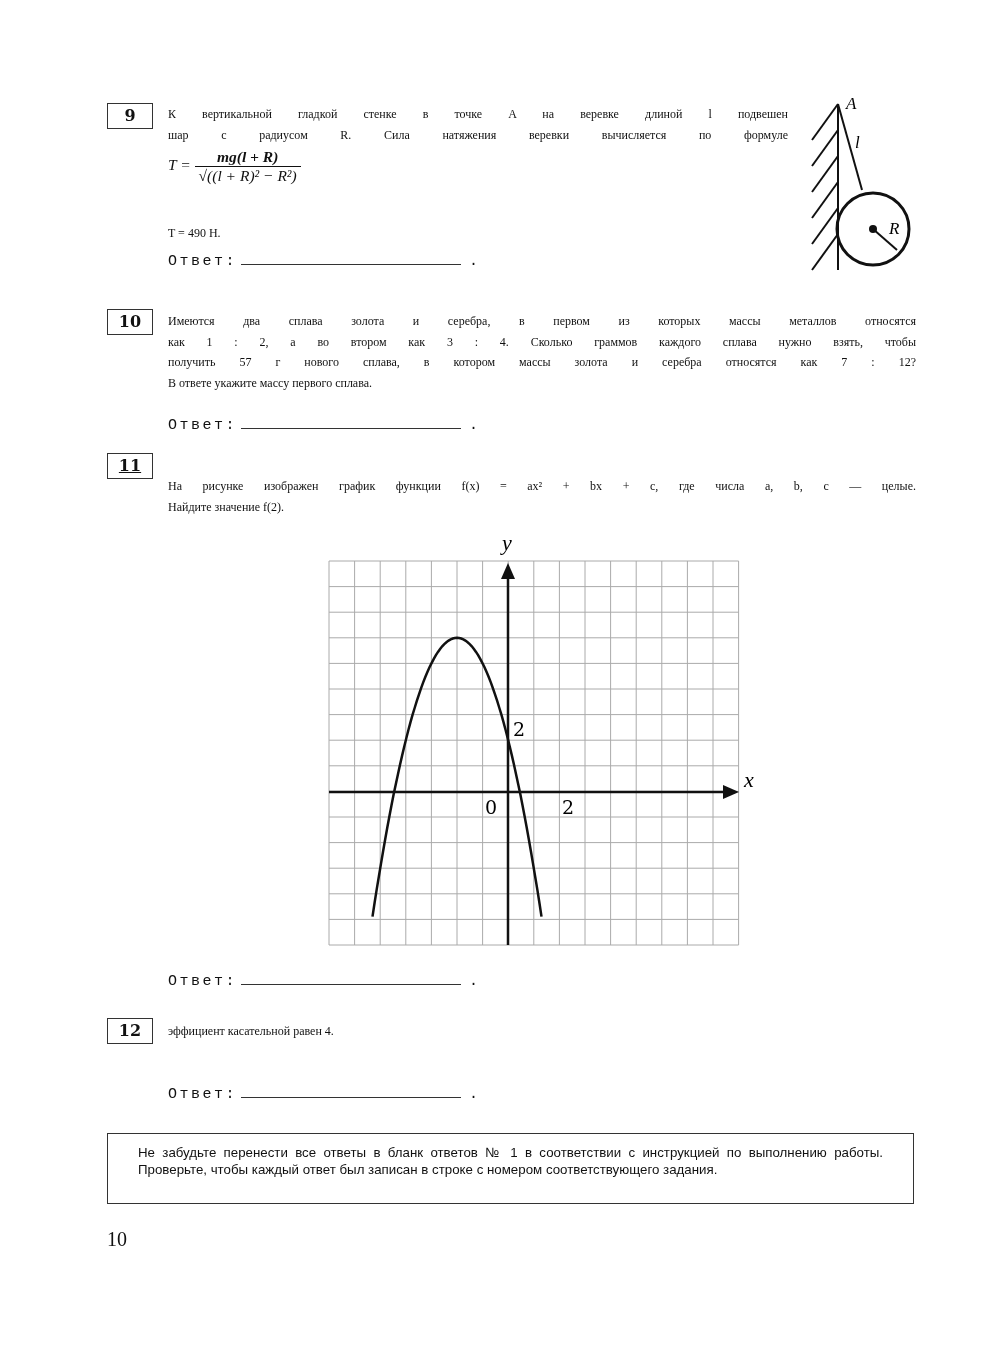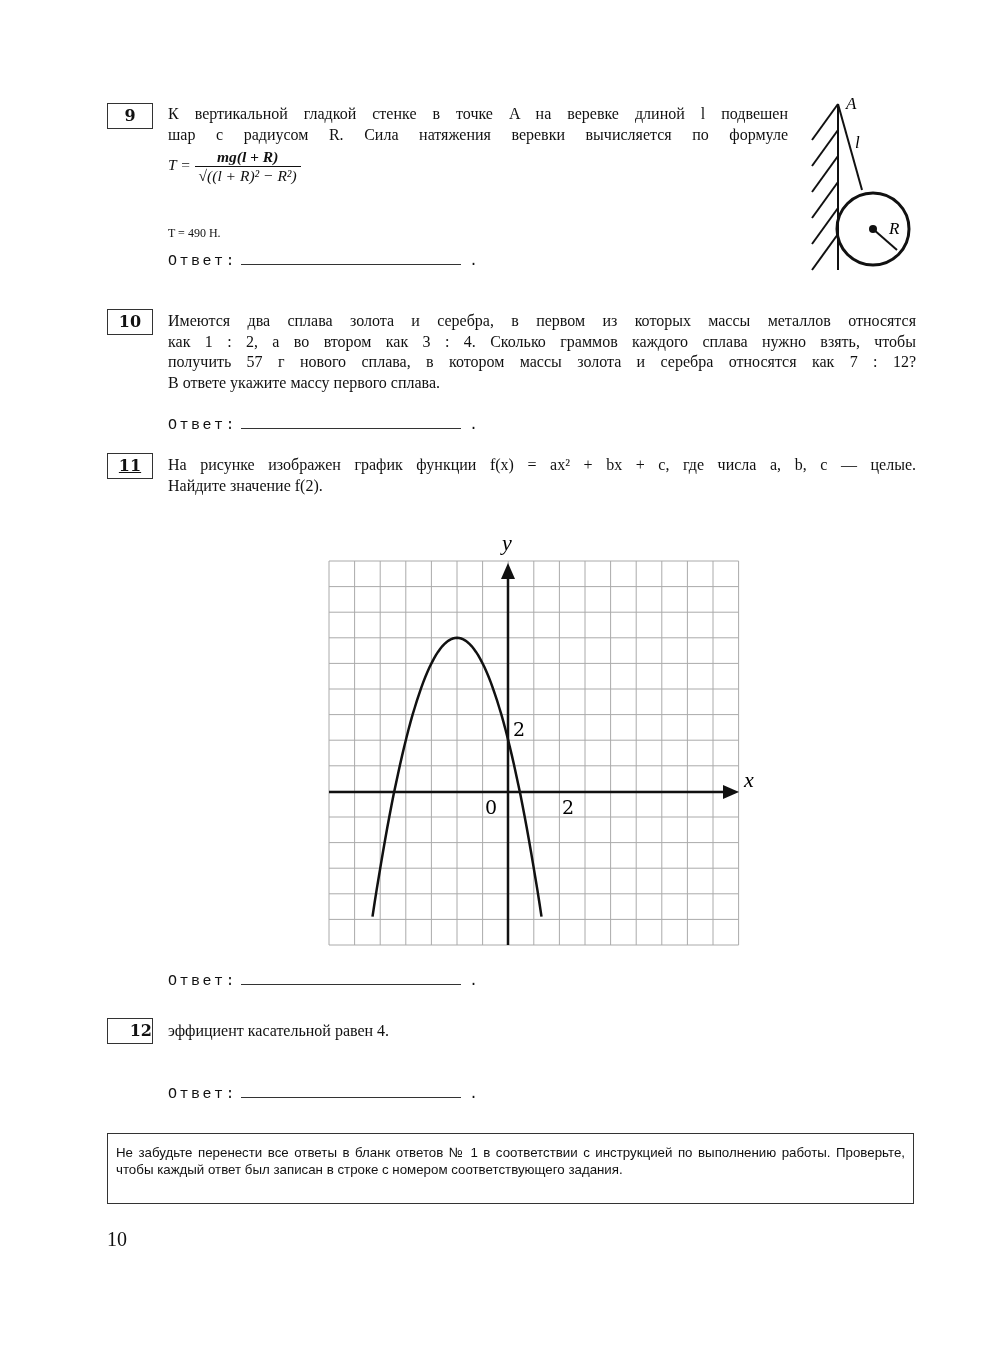--- a/index.html
+++ b/index.html
@@ -2,30 +2,30 @@
 <html><head>
 <meta charset="utf-8">
 <style>
   html, body { margin: 0; padding: 0; background: #ffffff; }
   body { width: 1000px; height: 1349px; position: relative; overflow: hidden;
          font-family: "DejaVu Serif", "Liberation Serif", serif; color: #111; }
   .abs { position: absolute; }
   .task-num { position: absolute; left: 107px; width: 44px; height: 24px; border: 1.5px solid #333;
               font-family: "DejaVu Serif", serif; font-weight: bold; font-size: 16px;
               text-align: center; line-height: 24px; }
-  .text { position: absolute; left: 168px; font-size: 16px; line-height: 20.5px; text-align: justify;
+  .text { position: absolute; left: 168px; font-size: 12px; line-height: 20.5px; text-align: justify;
           font-family: "Liberation Serif", "DejaVu Serif", serif; }
   .text .line { display: block; text-align: justify; text-align-last: justify; white-space: nowrap; }
   .text .line.last { text-align-last: left; }
   .answer { position: absolute; left: 168px; font-size: 15px; letter-spacing: 2.5px;
             font-family: "Liberation Mono", "DejaVu Sans Mono", monospace; }
   .answer .blank { display: inline-block; width: 220px; border-bottom: 1px solid #333; height: 14px;
                    vertical-align: baseline; margin-left: 4px; margin-right: 8px; }
   .notice { position: absolute; left: 107px; top: 1133px; width: 807px; height: 71px; border: 1.5px solid #333;
-            box-sizing: border-box; padding: 10px 8px; font-family: "Liberation Sans", "DejaVu Sans", sans-serif;
+            box-sizing: border-box; padding: 10px 30px; font-family: "Liberation Sans", "DejaVu Sans", sans-serif;
             font-size: 13.3px; line-height: 17px; text-align: justify; }
   .page-num { position: absolute; left: 107px; top: 1228px; font-size: 20px;
               font-family: "Liberation Serif", "DejaVu Serif", serif; }
   .frac { display: inline-block; vertical-align: middle; text-align: center; }
   .frac .num { display: block; border-bottom: 1px solid #111; padding: 0 4px; font-weight: bold; }
   .frac .den { display: block; padding: 0 4px; }
 </style>
 </head>
 <body>
 
@@ -71,21 +71,21 @@
   <span class="line">Имеются два сплава золота и серебра, в первом из которых массы металлов относятся</span>
   <span class="line">как 1 : 2, а во втором как 3 : 4. Сколько граммов каждого сплава нужно взять, чтобы</span>
   <span class="line">получить 57 г нового сплава, в котором массы золота и серебра относятся как 7 : 12?</span>
   <span class="line last">В ответе укажите массу первого сплава.</span>
 </div>
 <div class="answer" style="top:414px;">
   <span>Ответ:</span><span class="blank"></span><span>.</span>
 </div>
 
 <div class="task-num" style="top:453px;text-decoration:underline;">11</div>
-<div class="text" style="top:455px; width:748px;">
+<div class="text" style="top:476px; width:748px;">
   <span class="line">На рисунке изображен график функции f(x) = ax² + bx + c, где числа a, b, c — целые.</span>
   <span class="line last">Найдите значение f(2).</span>
 </div>
 
 <svg class="abs" style="left:320px; top:525px;" width="450" height="430" viewBox="0 0 450 430">
   <g id="grid" stroke="#aaa" stroke-width="1">
       <line x1="9" x2="9" y1="36" y2="420"></line>
       <line x1="34.6" x2="34.6" y1="36" y2="420"></line>
       <line x1="60.2" x2="60.2" y1="36" y2="420"></line>
       <line x1="85.80000000000001" x2="85.80000000000001" y1="36" y2="420"></line>
@@ -130,21 +130,21 @@
   <text x="424" y="262" font-family="Liberation Serif, serif" font-style="italic" font-size="22">x</text>
   <text x="165" y="289" font-family="DejaVu Serif, serif" font-size="19">0</text>
   <text x="242" y="289" font-family="DejaVu Serif, serif" font-size="19">2</text>
   <text x="193" y="211" font-family="DejaVu Serif, serif" font-size="19">2</text>
 </svg>
 
 <div class="answer" style="top:970px;">
   <span>Ответ:</span><span class="blank"></span><span>.</span>
 </div>
 
-<div class="task-num" style="top:1018px;text-align:right;">12</div>
+<div class="task-num" style="top:1018px;">12</div>
 <div class="text" style="top:1021px; width:748px;">
   <span class="line last">эффициент касательной равен 4.</span>
 </div>
 <div class="answer" style="top:1083px;">
   <span>Ответ:</span><span class="blank"></span><span>.</span>
 </div>
 
 <div class="notice">Не забудьте перенести все ответы в бланк ответов № 1 в соответствии с инструкцией по выполнению работы. Проверьте, чтобы каждый ответ был записан в строке с номером соответствующего задания.</div>
 
 <div class="page-num">10</div>

